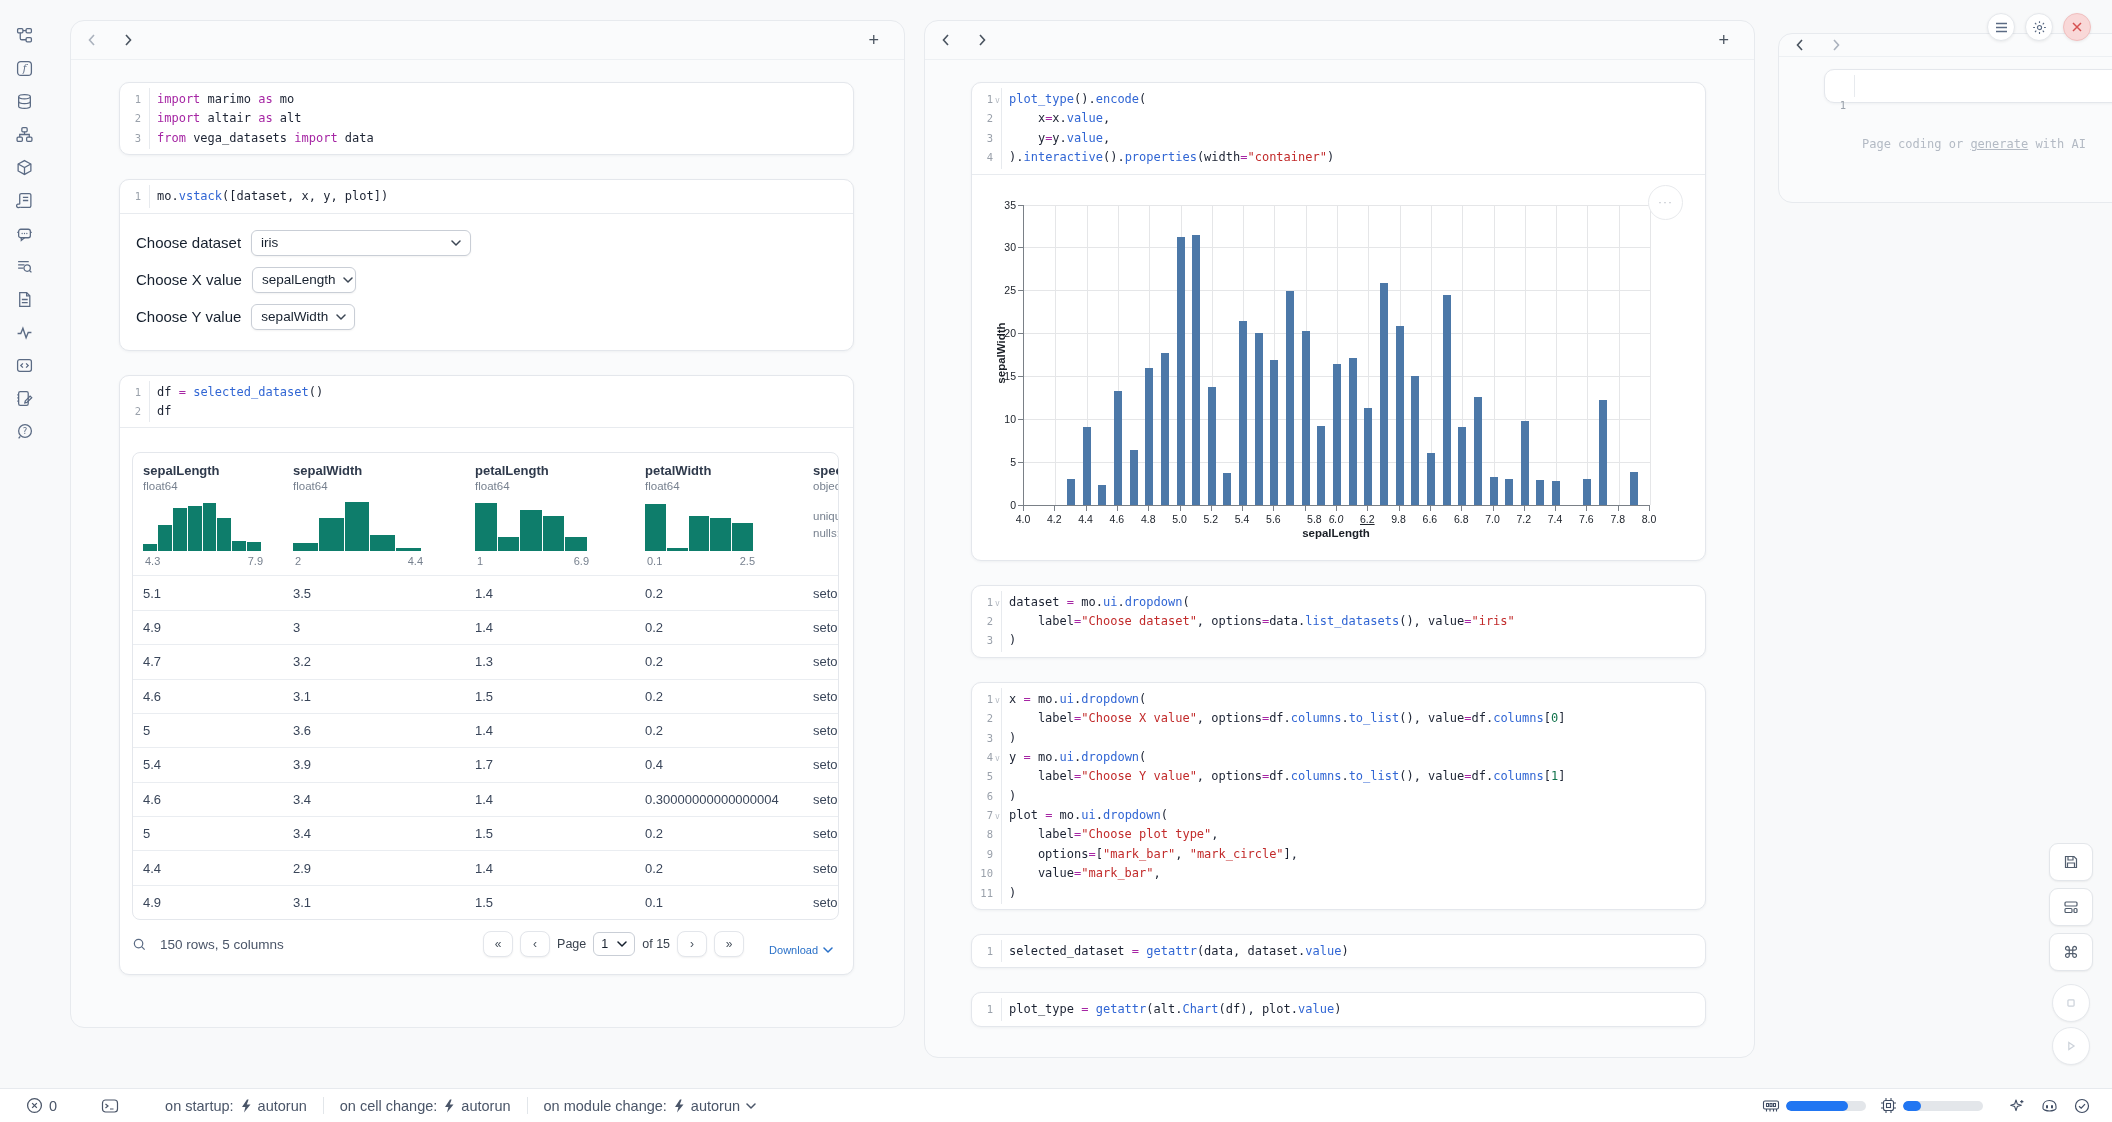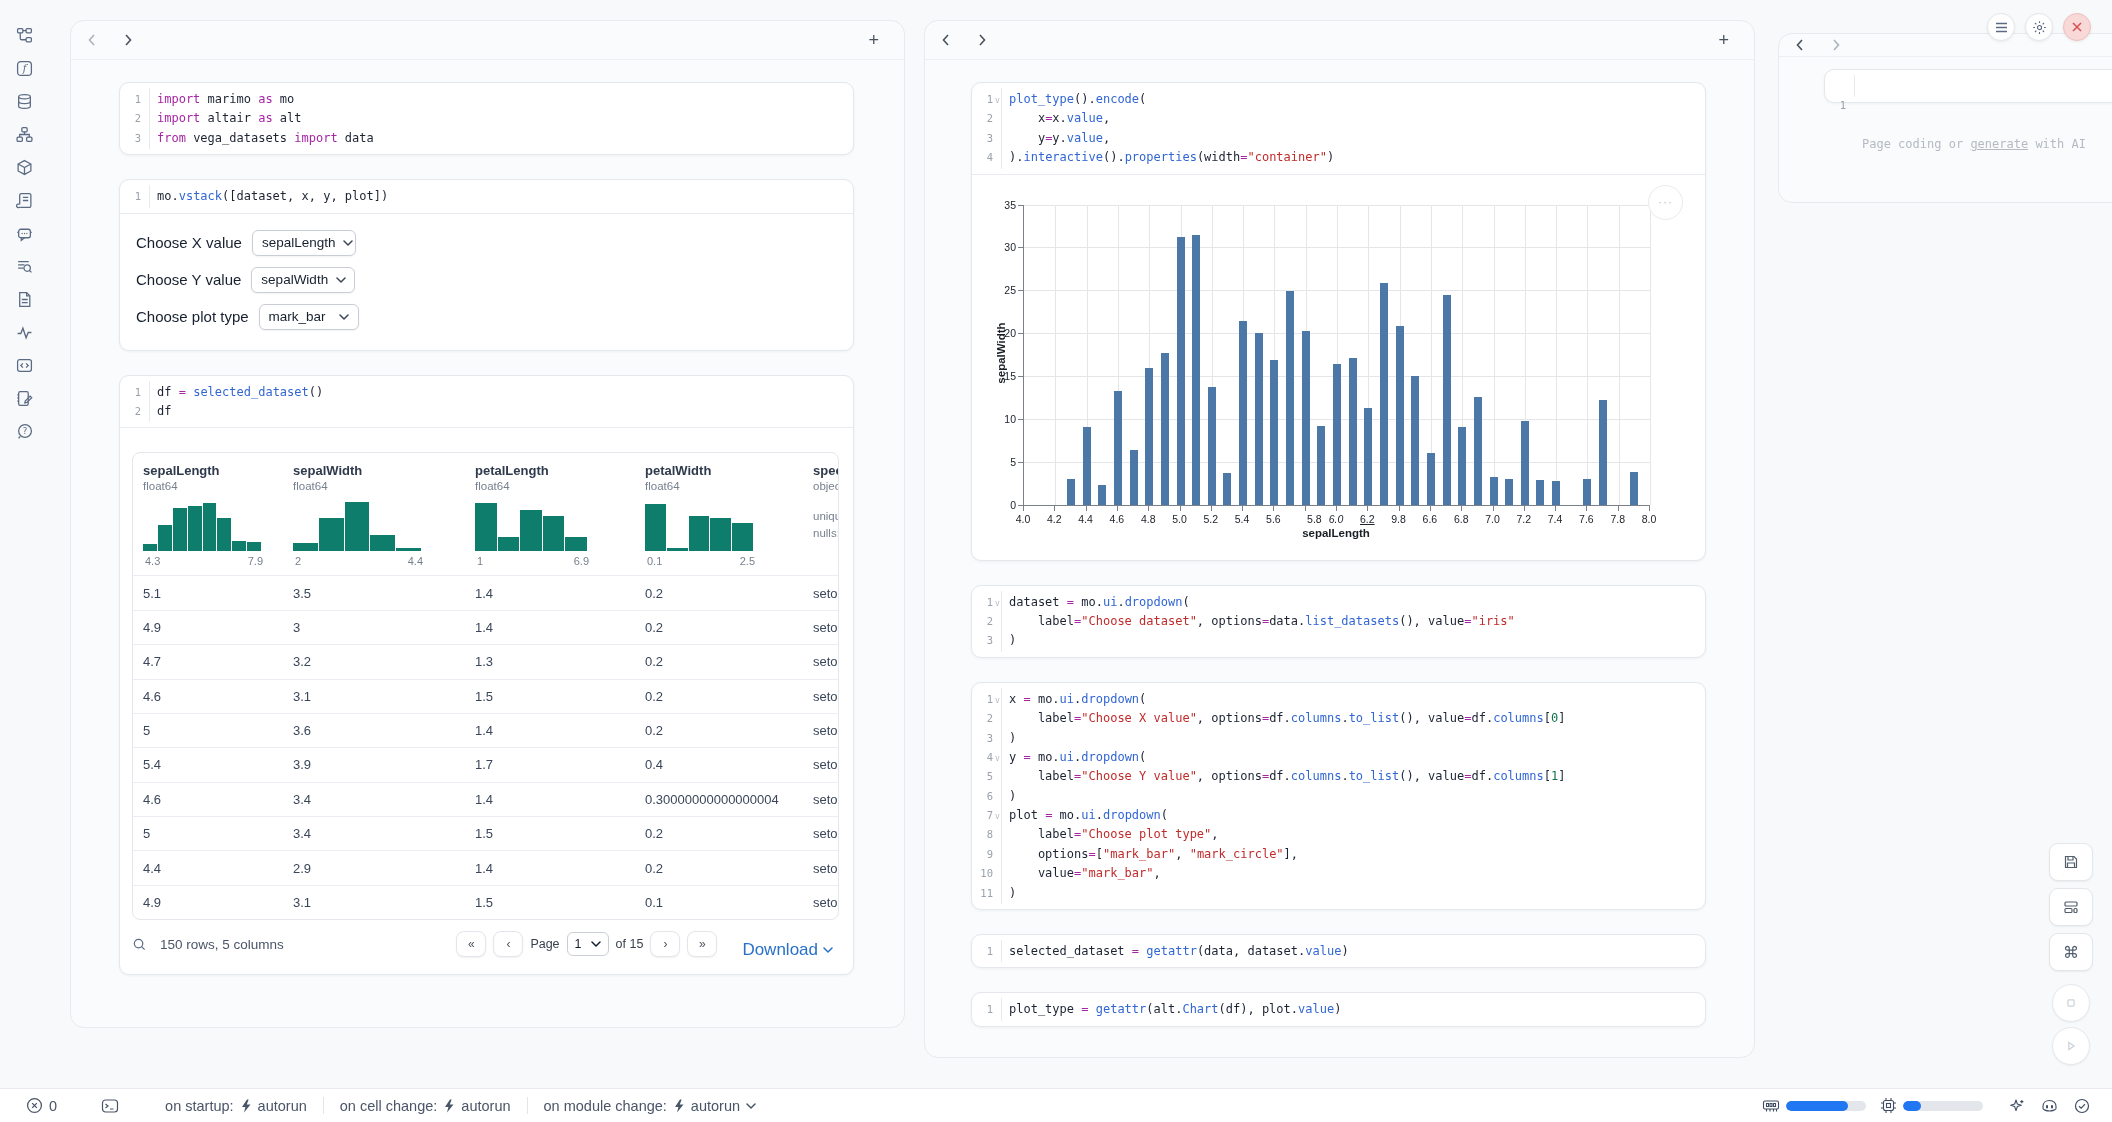--- a/index.html
+++ b/index.html
@@ -57,21 +57,21 @@
   .hist .b{flex:1 1 0;background:#0e7d6b;}
   .range{display:flex;justify-content:space-between;font-size:11px;color:#77818f;margin-top:4px;padding:0 2px;}
   .meta{font-size:11.5px;color:#77818f;margin-top:16px;line-height:17px;}
   .df-row{display:flex;width:800px;border-top:1px solid #eaedf1;height:33.4px;align-items:center;cursor:pointer;}
   .df-cell{flex:0 0 auto;box-sizing:border-box;padding-left:10px;font-size:13px;color:#3a465a;overflow:hidden;white-space:nowrap;}
   .table-footer{display:flex;align-items:center;margin-top:10px;height:28px;}
   .tf-left{display:flex;align-items:center;gap:13px;font-size:13.5px;color:#4a5568;}
   .tf-right{margin-left:auto;display:flex;align-items:center;gap:7px;font-size:12.5px;color:#39424e;}
   .pg-btn{width:30px;height:26px;border:1px solid #e3e6eb;border-radius:8px;background:#fff;box-shadow:0 1px 2px rgba(0,0,0,.06);display:flex;align-items:center;justify-content:center;color:#49535f;font-size:12px;cursor:pointer;padding:0;}
   .pg-sel{box-sizing:border-box;min-width:42px;height:24px;border:1px solid #c9ced6;border-radius:6px;background:#fff;display:flex;align-items:center;justify-content:space-between;padding:0 7px;font-size:12.5px;color:#16202e;cursor:pointer;}
-  .download{display:flex;align-items:center;gap:5px;color:#2970c8;font-size:17px;margin-left:12px;background:none;border:none;cursor:pointer;margin-top:12px;}
+  .download{display:flex;align-items:center;gap:5px;color:#2970c8;font-size:11px;margin-left:12px;background:none;border:none;cursor:pointer;margin-top:12px;}
 
   
   .chart-area{position:relative;height:385px;}
   .plot{position:absolute;left:51px;top:30px;width:626px;height:300px;border-left:1px solid #7a8087;border-bottom:1px solid #7a8087;box-sizing:content-box;cursor:crosshair;}
   .gl-h{position:absolute;left:0;right:0;height:1px;background:#e5e6e8;}
   .gl-v{position:absolute;top:0;bottom:0;width:1px;background:#e5e6e8;}
   .bar{position:absolute;width:8px;}
   .ytick-label{position:absolute;width:44px;text-align:right;font-size:10.5px;color:#21262e;}
   .xtick-label{position:absolute;width:34px;text-align:center;font-size:10.5px;color:#21262e;}
   .tick{position:absolute;background:#7a8087;}
@@ -226,41 +226,41 @@
             <div class="cl"><span class="ln">3</span><div class="ct"><span class="tok-kw">from</span><span class="tok-pl"> vega_datasets </span><span class="tok-kw">import</span><span class="tok-pl"> data</span></div></div>
           </div>
         </div>
         <div class="cell">
           <div class="code">
             <div class="cl"><span class="ln">1</span><div class="ct"><span class="tok-pl">mo.</span><span class="tok-fn">vstack</span><span class="tok-pl">([dataset, x, y, plot])</span></div></div>
           </div>
           <div class="out">
             <div class="controls">
               <div class="ctl-row">
+                <span class="ctl-label">Choose dataset</span>
+                <div class="select" style="width: 220px;">
+                  <span>iris</span>
+                  <svg width="10" height="6" viewBox="0 0 10 6">
+                    <polyline points="1,1 5,5 9,1" fill="none" stroke="currentColor" stroke-width="1.5" stroke-linecap="round" stroke-linejoin="round"></polyline>
+                  </svg>
+                </div>
+              </div>
+              <div class="ctl-row">
                 <span class="ctl-label">Choose X value</span>
                 <div class="select" style="width: 104px;">
                   <span>sepalLength</span>
                   <svg width="10" height="6" viewBox="0 0 10 6">
                     <polyline points="1,1 5,5 9,1" fill="none" stroke="currentColor" stroke-width="1.5" stroke-linecap="round" stroke-linejoin="round"></polyline>
                   </svg>
                 </div>
               </div>
               <div class="ctl-row">
                 <span class="ctl-label">Choose Y value</span>
                 <div class="select" style="width: 104px;">
                   <span>sepalWidth</span>
-                  <svg width="10" height="6" viewBox="0 0 10 6">
-                    <polyline points="1,1 5,5 9,1" fill="none" stroke="currentColor" stroke-width="1.5" stroke-linecap="round" stroke-linejoin="round"></polyline>
-                  </svg>
-                </div>
-              </div>
-              <div class="ctl-row">
-                <span class="ctl-label">Choose plot type</span>
-                <div class="select" style="width: 100px;">
-                  <span>mark_bar</span>
                   <svg width="10" height="6" viewBox="0 0 10 6">
                     <polyline points="1,1 5,5 9,1" fill="none" stroke="currentColor" stroke-width="1.5" stroke-linecap="round" stroke-linejoin="round"></polyline>
                   </svg>
                 </div>
               </div>
             </div>
           </div>
         </div>
         <div class="cell">
           <div class="code">

